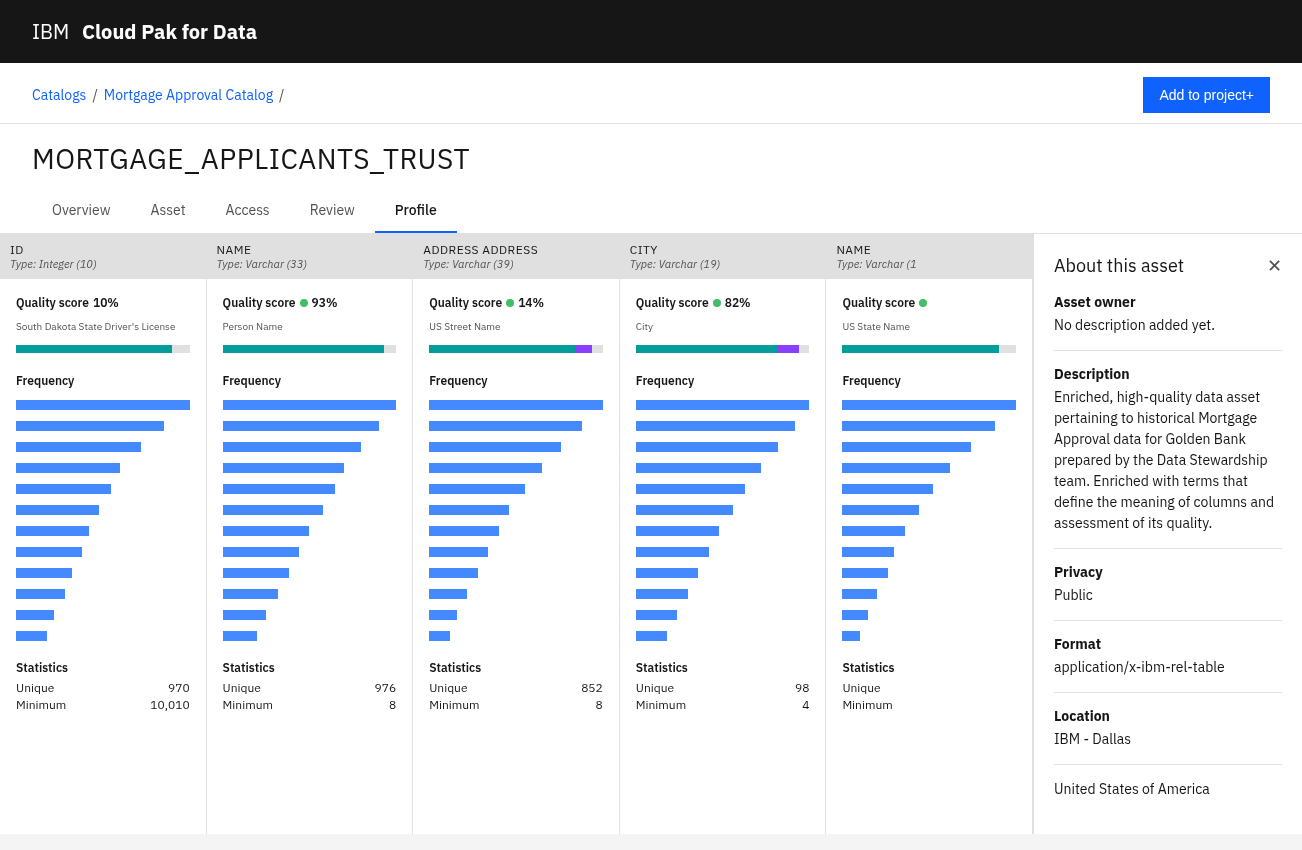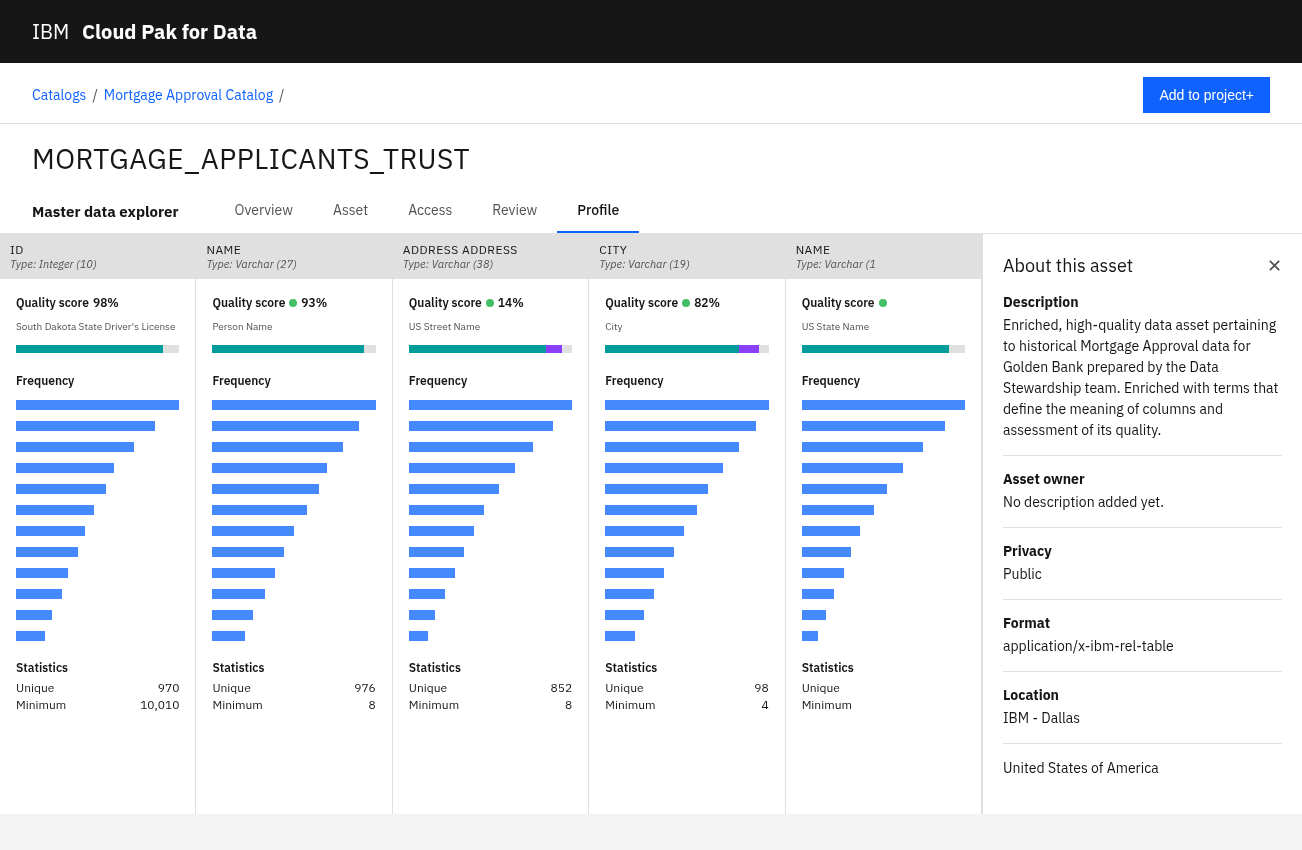--- a/index.html
+++ b/index.html
@@ -188,21 +188,21 @@
     .stat-row {
       display: flex;
       justify-content: space-between;
       font-size: 12px;
       color: #161616;
       padding: 1px 0;
     }
 
     
     .about-panel {
-      width: 320px;
+      width: 269px;
       background: #fff;
       border-left: 1px solid #e0e0e0;
       padding: 20px;
       flex-shrink: 0;
       overflow-y: auto;
     }
     .about-header {
       display: flex;
       justify-content: space-between;
       align-items: center;
@@ -257,39 +257,38 @@
     <span>Add to project</span>
     <span>+</span>
   </button>
 </div>
 
 <div class="asset-title-bar">
   <h1 class="asset-title">MORTGAGE_APPLICANTS_TRUST</h1>
 </div>
 
 <div class="tabs-bar">
-  <div class="tab-master">Master data explorer</div>
   <div class="tab">Overview</div>
   <div class="tab">Asset</div>
   <div class="tab">Access</div>
   <div class="tab">Review</div>
   <div class="tab active">Profile</div>
 </div>
 
 <div class="main-area">
 
   <div class="data-columns" id="data-columns-container">
   <div class="data-column">
         <div class="col-header">
           <div class="col-name">ID</div>
           <div class="col-type">Type: Integer (10)</div>
         </div>
         <div class="quality-row">
           <span class="quality-label">Quality score</span>
-          <span class="quality-value">98%</span>
+          <span class="quality-value">10%</span>
         </div>
         <div class="quality-subtext">South Dakota State Driver's License</div>
         <div class="progress-bar-container" style="display: flex;">
           <div class="progress-bar-fill" style="width: 90%; background: rgb(0, 157, 154);"></div>
           <div class="progress-bar-fill" style="width: 10%; background: rgb(224, 224, 224);"></div>
         </div>
         <div class="section-label">Frequency</div>
         <div class="freq-bar-row">
           <div class="freq-bar" style="width: 100%;"></div>
         </div>
@@ -334,21 +333,21 @@
           </div>
           <div class="stat-row">
             <span>Minimum</span>
             <span>10,010</span>
           </div>
         </div>
       </div>
       <div class="data-column">
         <div class="col-header">
           <div class="col-name">NAME</div>
-          <div class="col-type">Type: Varchar (27)</div>
+          <div class="col-type">Type: Varchar (33)</div>
         </div>
         <div class="quality-row">
           <span class="quality-label">Quality score</span>
           <span class="quality-dot"></span>
           <span class="quality-value">93%</span>
         </div>
         <div class="quality-subtext">Person Name</div>
         <div class="progress-bar-container" style="display: flex;">
           <div class="progress-bar-fill" style="width: 93%; background: rgb(0, 157, 154);"></div>
           <div class="progress-bar-fill" style="width: 7%; background: rgb(224, 224, 224);"></div>
@@ -398,21 +397,21 @@
           </div>
           <div class="stat-row">
             <span>Minimum</span>
             <span>8</span>
           </div>
         </div>
       </div>
       <div class="data-column">
         <div class="col-header">
           <div class="col-name">ADDRESS ADDRESS</div>
-          <div class="col-type">Type: Varchar (38)</div>
+          <div class="col-type">Type: Varchar (39)</div>
         </div>
         <div class="quality-row">
           <span class="quality-label">Quality score</span>
           <span class="quality-dot"></span>
           <span class="quality-value">14%</span>
         </div>
         <div class="quality-subtext">US Street Name</div>
         <div class="progress-bar-container" style="display: flex;">
           <div class="progress-bar-fill" style="width: 84%; background: rgb(0, 157, 154);"></div>
           <div class="progress-bar-fill" style="width: 10%; background: rgb(138, 63, 252);"></div>
@@ -598,26 +597,26 @@
       </div>
     </div>
 
   <div class="about-panel">
     <div class="about-header">
       <span class="about-title">About this asset</span>
       <button class="close-btn">✕</button>
     </div>
     <div id="about-sections-container">
         <div class="about-section">
+    <div class="about-field-label">Asset owner</div>
+    <div class="about-field-value">No description added yet.</div>
+  </div>
+        <div class="about-section">
     <div class="about-field-label">Description</div>
     <div class="about-field-value">Enriched, high-quality data asset pertaining to historical Mortgage Approval data for Golden Bank prepared by the Data Stewardship team. Enriched with terms that define the meaning of columns and assessment of its quality.</div>
-  </div>
-        <div class="about-section">
-    <div class="about-field-label">Asset owner</div>
-    <div class="about-field-value">No description added yet.</div>
   </div>
         <div class="about-section">
     <div class="about-field-label">Privacy</div>
     <div class="about-field-value">Public</div>
   </div>
         <div class="about-section">
     <div class="about-field-label">Format</div>
     <div class="about-field-value">application/x-ibm-rel-table</div>
   </div>
         <div class="about-section">

